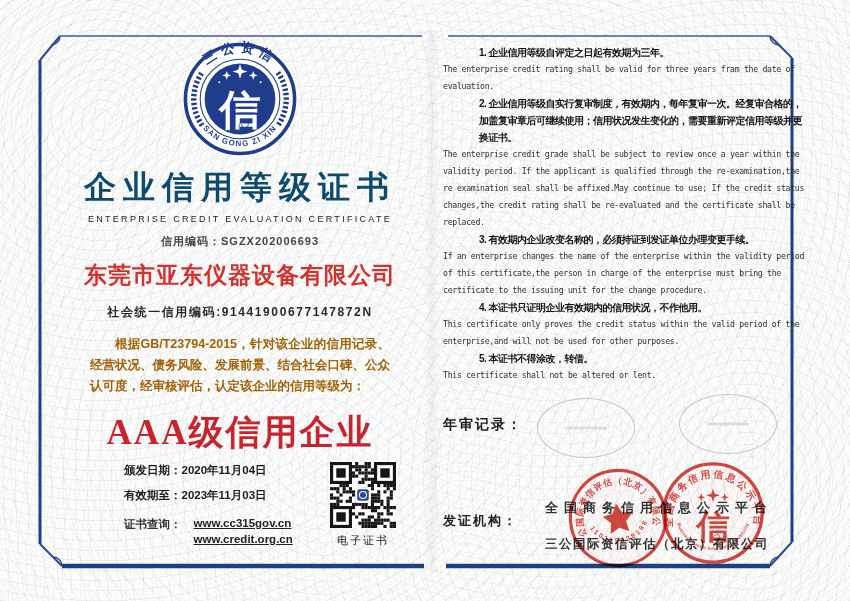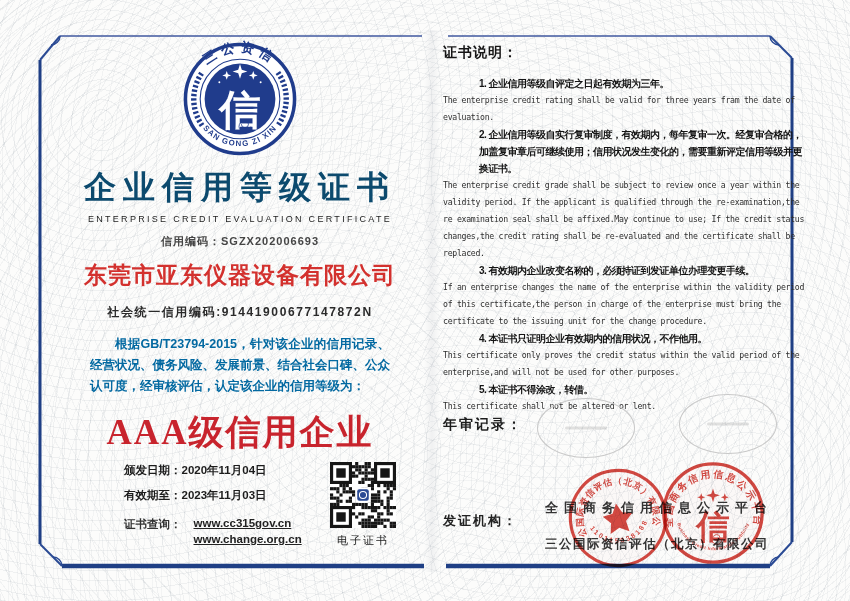--- a/index.html
+++ b/index.html
@@ -16,21 +16,21 @@
   .fold{position:absolute;left:424px;top:30px;width:16px;height:542px;
         background:linear-gradient(90deg,transparent,rgba(100,110,130,.08),transparent);}
 
   
   .left-content{position:absolute;left:52px;top:40px;width:376px;text-align:center;}
   .lp-title{font-size:32px;font-weight:bold;letter-spacing:7px;color:#0c4a6e;margin-top:4px;white-space:nowrap;}
   .lp-subtitle{font-size:9px;font-weight:normal;letter-spacing:2.3px;color:#232323;margin-top:4px;white-space:nowrap;}
   .lp-credit-code{font-size:11px;font-weight:600;letter-spacing:1px;color:#454545;margin-top:10px;}
   .lp-company{font-size:23px;font-weight:bold;color:#d3312e;letter-spacing:1px;margin-top:11px;white-space:nowrap;}
   .lp-unified{font-size:12px;font-weight:bold;letter-spacing:1.6px;color:#2a2a2a;margin-top:13px;white-space:nowrap;}
-  .lp-body{font-size:12.5px;font-weight:600;color:#0369a1;line-height:21px;text-align:justify;
+  .lp-body{font-size:12.5px;font-weight:600;color:#a16207;line-height:21px;text-align:justify;
            text-indent:2em;margin:13px 38px 0 38px;}
   .lp-rating{font-size:35px;font-weight:bold;color:#c8242d;letter-spacing:2px;margin-top:12px;
              font-family:"Liberation Serif","Liberation Sans",serif;white-space:nowrap;}
   .issue-block{position:absolute;left:124px;top:463px;font-size:11.5px;font-weight:bold;color:#1c1c1c;text-align:left;}
   .issue-row{margin-bottom:10px;white-space:nowrap;}
   .query-row{display:flex;margin-top:14px;}
   .query-label{color:#333;margin-right:12px;}
   .query-url{font-weight:600;color:#222;text-decoration:underline;}
   .query-url + .query-url{margin-top:4px;}
   .qr-wrap{position:absolute;left:330px;top:462px;width:66px;height:66px;}
@@ -127,21 +127,21 @@
     <div class="lp-rating">AAA级信用企业</div>
   </div>
 
   <div class="issue-block">
     <div class="issue-row">颁发日期：2020年11月04日</div>
     <div class="issue-row">有效期至：2023年11月03日</div>
     <div class="query-row">
       <div class="query-label">证书查询：</div>
       <div>
         <div class="query-url">www.cc315gov.cn</div>
-        <div class="query-url">www.change.org.cn</div>
+        <div class="query-url">www.credit.org.cn</div>
       </div>
     </div>
   </div>
 
   <div class="qr-wrap">
     <svg width="66" height="66" viewBox="0 0 63 63">
       <rect x="0" y="0" width="63" height="63" fill="#ffffff"></rect>
       <g id="qr-modules">
           <rect x="24" y="0" width="3" height="3" fill="#161616"></rect>
           <rect x="33" y="0" width="3" height="3" fill="#161616"></rect>
@@ -311,21 +311,20 @@
         <rect x="6" y="48" width="9" height="9" fill="#161616"></rect>
         <rect x="24" y="24" width="15" height="15" fill="#ffffff"></rect>
         <rect x="26" y="26" width="11" height="11" rx="2" fill="#2a4a94"></rect>
         <circle cx="31.5" cy="31.5" r="3.4" fill="none" stroke="#ffffff" stroke-width="1"></circle>
       </g>
     </svg>
   </div>
   <div class="qr-caption">电子证书</div>
 
   <div class="rp">
-    <div class="rp-heading">证书说明：</div>
 
     <div class="rp-item">
       <div class="zh">1. 企业信用等级自评定之日起有效期为三年。</div>
       <div class="en">The enterprise credit rating shall be valid for three years fram the date of evaluation.</div>
     </div>
     <div class="rp-item">
       <div class="zh">2. 企业信用等级自实行复审制度，有效期内，每年复审一次。经复审合格的，加盖复审章后可继续使用；信用状况发生变化的，需要重新评定信用等级并更换证书。</div>
       <div class="en">The enterprise credit grade shall be subject to review once a year within the validity period. If the applicant is qualified through the re-examination,the re examination seal shall be affixed.May continue to use; If the credit status changes,the credit rating shall be re-evaluated and the certificate shall be replaced.</div>
     </div>
     <div class="rp-item">

